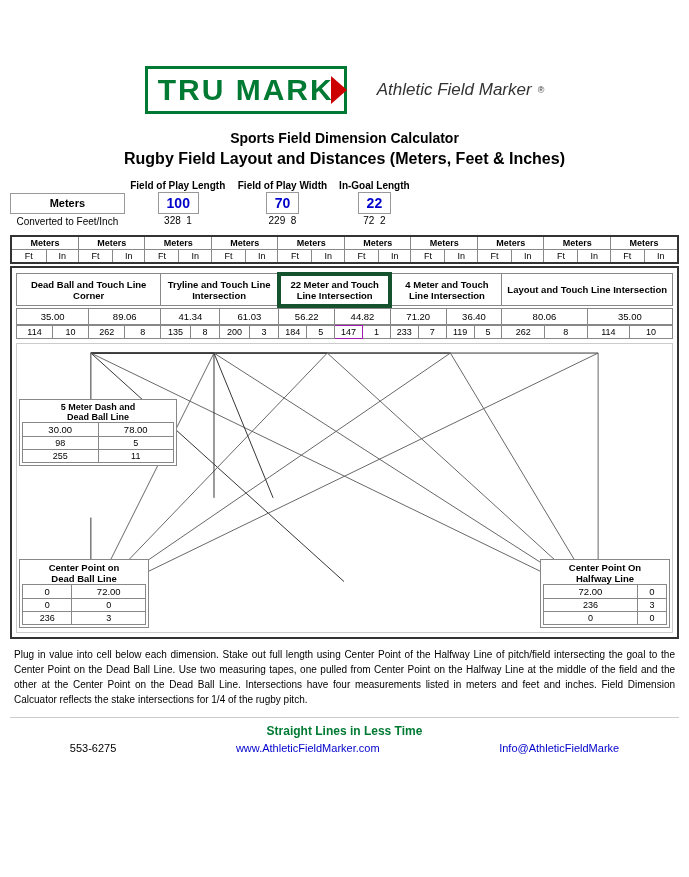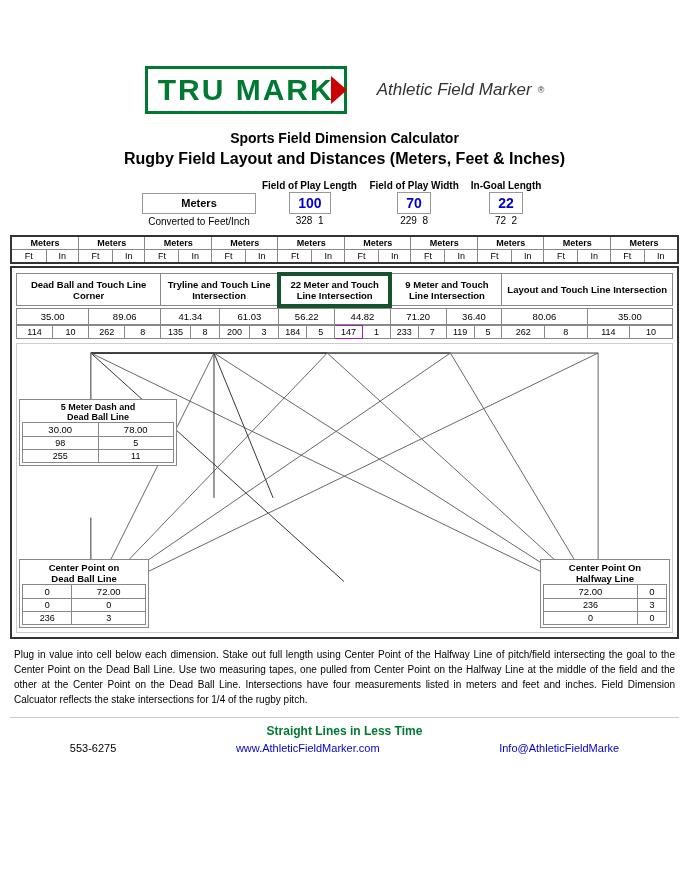--- a/index.html
+++ b/index.html
@@ -31,21 +31,20 @@
       margin-bottom: 4px;
     }
     .field-title {
       text-align: center;
       font-size: 16px;
       font-weight: bold;
       margin-bottom: 10px;
     }
     .input-section {
       display: flex;
-      justify-content: center;
       margin-bottom: 6px;
     }
     .input-table {
       border-collapse: collapse;
       font-size: 11px;
     }
     .input-table td, .input-table th {
       text-align: center;
       padding: 2px 6px;
     }
@@ -202,21 +201,21 @@
     </table>
 
   <div style="border:2px solid #333;padding:4px;margin-bottom:6px;position:relative;">
 
     <table style="width:100%;border-collapse:collapse;margin-bottom:0;">
       <tbody>
           <tr>
         <td style="width:22%;border:1px solid #888;text-align:center;font-weight:bold;font-size:9.5px;padding:3px 2px;vertical-align:middle;">Dead Ball and Touch Line Corner</td>
         <td style="width:18%;border:1px solid #888;text-align:center;font-weight:bold;font-size:9.5px;padding:3px 2px;vertical-align:middle;">Tryline and Touch Line Intersection</td>
         <td style="width:17%;border:4px solid #14532d;text-align:center;font-weight:bold;font-size:9.5px;padding:3px 2px;vertical-align:middle;">22 Meter and Touch Line Intersection</td>
-        <td style="width:17%;border:1px solid #888;text-align:center;font-weight:bold;font-size:9.5px;padding:3px 2px;vertical-align:middle;">9 Meter and Touch Line Intersection</td>
+        <td style="width:17%;border:1px solid #888;text-align:center;font-weight:bold;font-size:9.5px;padding:3px 2px;vertical-align:middle;">4 Meter and Touch Line Intersection</td>
         <td style="width:26%;border:1px solid #888;text-align:center;font-weight:bold;font-size:9.5px;padding:3px 2px;vertical-align:middle;">Layout and Touch Line Intersection</td>
       </tr>
     </tbody>
       </table>
 
     <table style="width:100%;border-collapse:collapse;margin-bottom:0;">
       <tbody>
           <tr>
         <td style="width:11%;border:1px solid #888;text-align:center;font-size:9.5px;padding:2px;">35.00</td>
         <td style="width:11%;border:1px solid #888;text-align:center;font-size:9.5px;padding:2px;">89.06</td>

